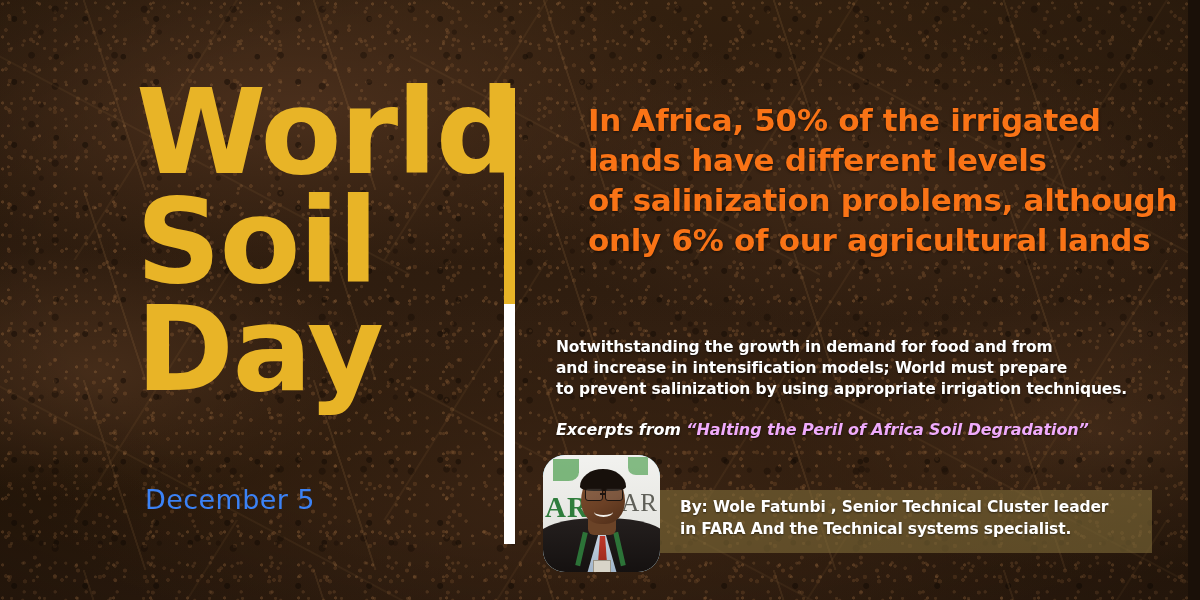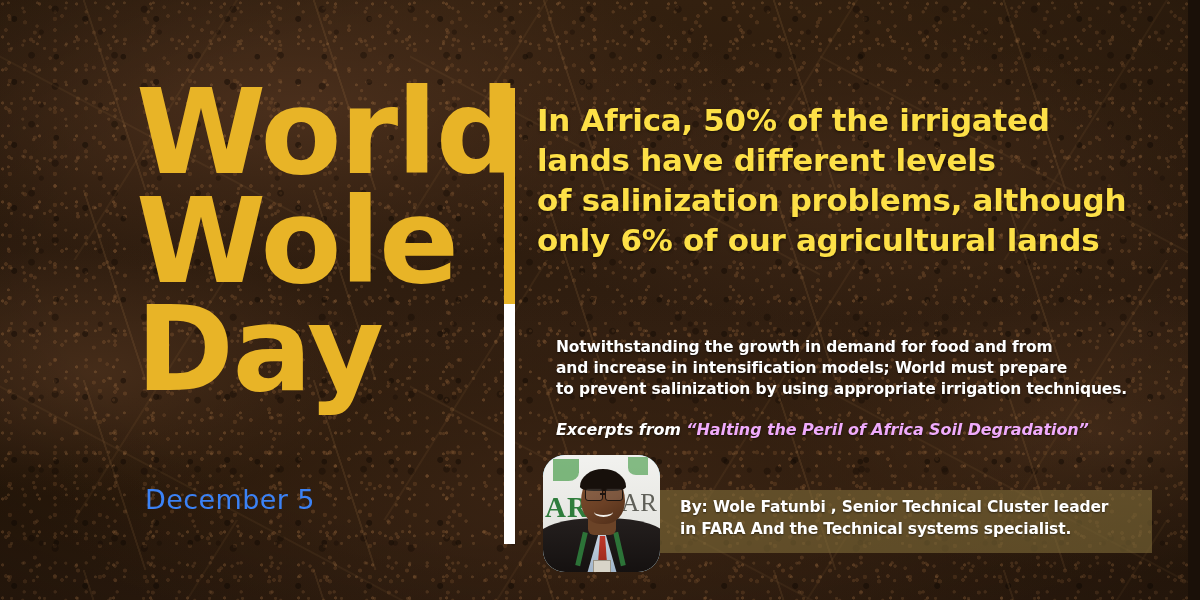--- a/index.html
+++ b/index.html
@@ -94,22 +94,22 @@
   
   .divider{
     position:absolute;left:504px;top:88px;
     width:11px;height:456px;
   }
   .divider .top{position:absolute;left:0;top:0;width:11px;height:216px;background:#E8B427;}
   .divider .bot{position:absolute;left:0;top:216px;width:11px;height:240px;background:#ffffff;}
 
   
   .headline{
-    position:absolute;left:537px;top:100px;width:600px;
-    color:#fde047;
+    position:absolute;left:588px;top:100px;width:600px;
+    color:#f97316;
     font-family:"DejaVu Sans", sans-serif;
     font-weight:700;
     font-size:31px;
     line-height:40px;
     letter-spacing:-0.3px;
     text-shadow:0 1px 3px rgba(0,0,0,.55);
   }
   .headline span{display:block;white-space:nowrap;}
 
   .body-copy{
@@ -242,21 +242,21 @@
 <div class="poster">
 
   <div class="soil-base"></div>
   <div class="soil-grain"></div>
   <div class="soil-grain2"></div>
   <div class="soil-fibers"></div>
   <div class="soil-vig"></div>
 
   <div class="wsd-title">
     <span>World</span>
-    <span>Wole</span>
+    <span>Soil</span>
     <span>Day</span>
   </div>
 
   <div class="wsd-date">December 5</div>
 
   <div class="divider">
     <div class="top"></div>
     <div class="bot"></div>
   </div>
 

